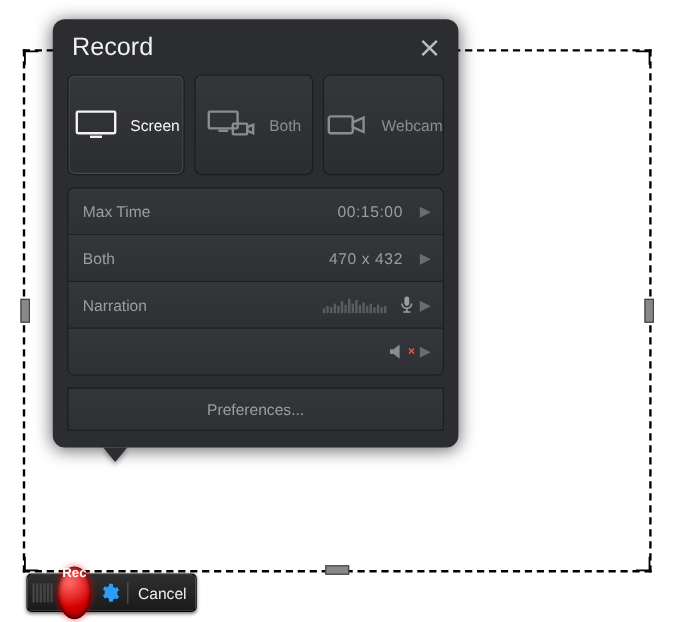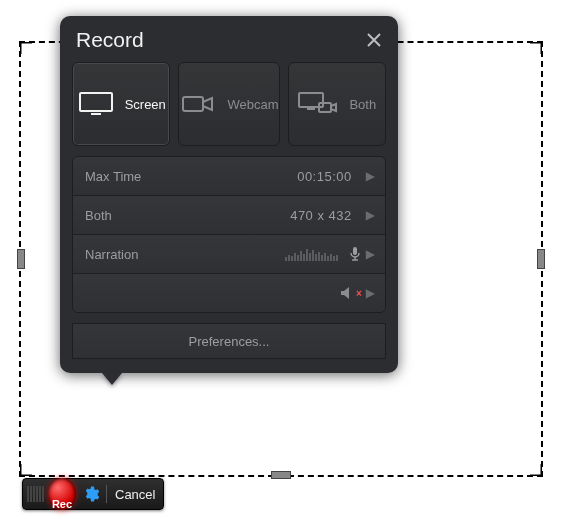--- a/index.html
+++ b/index.html
@@ -20,31 +20,31 @@
 
   
   .toolbar{
     position:absolute;left:22px;top:478px;height:30px;display:flex;align-items:center;
     background:linear-gradient(#2f2f2f,#1a1a1a);border:1px solid #000;border-radius:4px;
     padding:0 8px 0 4px;box-shadow:0 1px 3px rgba(0,0,0,.5);color:#eee;font-size:13px;
   }
   .vu{display:flex;gap:1px;margin-right:4px}
   .vu i{width:2px;height:16px;background:#444;display:block}
   .rec{
-    width:28px;height:32px;border-radius:50%;background:radial-gradient(circle at 35% 30%,#ff6b6b,#d40000 60%,#8a0000);
-    box-shadow:0 0 4px #000 inset,0 0 6px rgba(255,0,0,.6);display:flex;align-items:flex-end;justify-content:center;
+    width:28px;height:44px;border-radius:50%;background:radial-gradient(circle at 35% 30%,#ff6b6b,#d40000 60%,#8a0000);
+    box-shadow:0 0 4px #000 inset,0 0 6px rgba(255,0,0,.6);display:flex;align-items:flex-start;justify-content:center;
     color:#fff;font-weight:bold;font-size:11px;cursor:pointer;margin-right:6px;
   }
   .gear{cursor:pointer;margin-right:6px;display:flex;align-items:center}
   .tdiv{width:1px;height:18px;background:#555;margin-right:8px}
   .cancel{cursor:pointer}
 
   
   .panel{
-    position:absolute;left:60px;top:16px;width:338px;
+    position:absolute;left:44px;top:16px;width:338px;
     background:#2b2d30;border-radius:10px;box-shadow:0 2px 14px rgba(0,0,0,.6);
     color:#c7c8ca;
   }
   .panel::after{ 
     content:"";position:absolute;left:42px;bottom:-12px;width:0;height:0;
     border-left:10px solid transparent;border-right:10px solid transparent;border-top:12px solid #2b2d30;
     filter:drop-shadow(0 2px 2px rgba(0,0,0,.4));
   }
   .phdr{display:flex;align-items:center;justify-content:space-between;padding:12px 16px 10px 16px}
   .ptitle{color:#f2f2f2;font-size:21px;font-weight:400}
@@ -130,37 +130,37 @@
       <span>
         <svg width="38" height="28">
             <rect x="3" y="3" width="32" height="18" rx="1" stroke="#f2f2f2" stroke-width="2" fill="none"></rect>
             <rect x="14" y="23" width="10" height="2" fill="#f2f2f2"></rect>
           </svg>
       </span>
       <span class="lbl">Screen</span>
     </div>
     <div class="mode">
       <span>
-        <svg width="38" height="28">
-            <rect x="4" y="7" width="20" height="14" rx="2" stroke="#8a8c8f" stroke-width="2" fill="none"></rect>
-            <path d="M24 12 L33 8 V20 L24 16Z" stroke="#8a8c8f" stroke-width="2" fill="none"></path>
-          </svg>
-      </span>
-      <span class="lbl">Webcam</span>
-    </div>
-    <div class="mode">
-      <span>
         <svg width="42" height="28">
             <rect x="2" y="3" width="24" height="14" rx="1" stroke="#8a8c8f" stroke-width="2" fill="none"></rect>
             <rect x="10" y="18" width="8" height="2" fill="#8a8c8f"></rect>
             <rect x="22" y="13" width="12" height="9" rx="1" stroke="#8a8c8f" stroke-width="2" fill="none"></rect>
             <path d="M34 16 L39 14 V21 L34 19Z" stroke="#8a8c8f" stroke-width="2" fill="none"></path>
           </svg>
       </span>
       <span class="lbl">Both</span>
+    </div>
+    <div class="mode">
+      <span>
+        <svg width="38" height="28">
+            <rect x="4" y="7" width="20" height="14" rx="2" stroke="#8a8c8f" stroke-width="2" fill="none"></rect>
+            <path d="M24 12 L33 8 V20 L24 16Z" stroke="#8a8c8f" stroke-width="2" fill="none"></path>
+          </svg>
+      </span>
+      <span class="lbl">Webcam</span>
     </div>
   </div>
 
   <div class="rows">
     <div class="row">
       <span class="label">Max Time</span>
       <span class="spacer"></span>
       <span class="value">00:15:00</span>
       <span class="chev">▶</span>
     </div>

